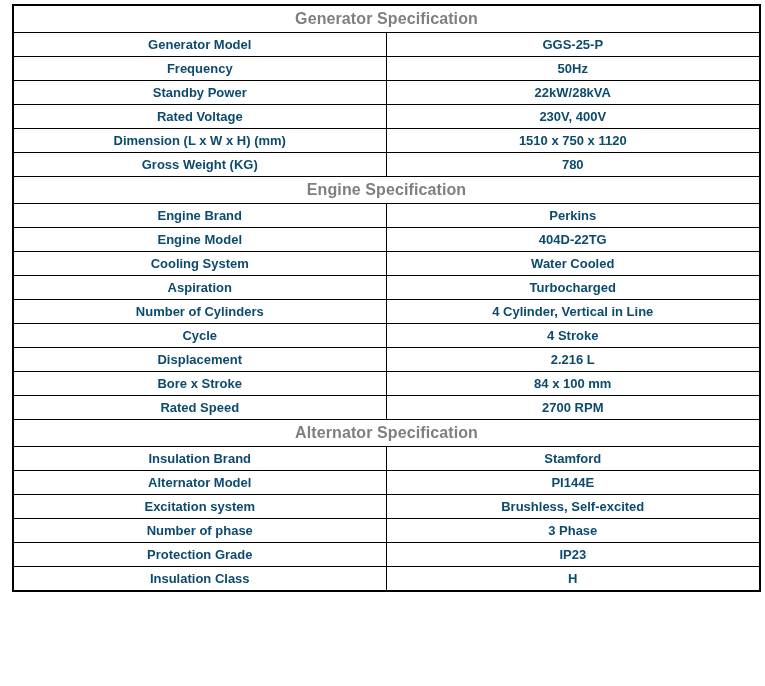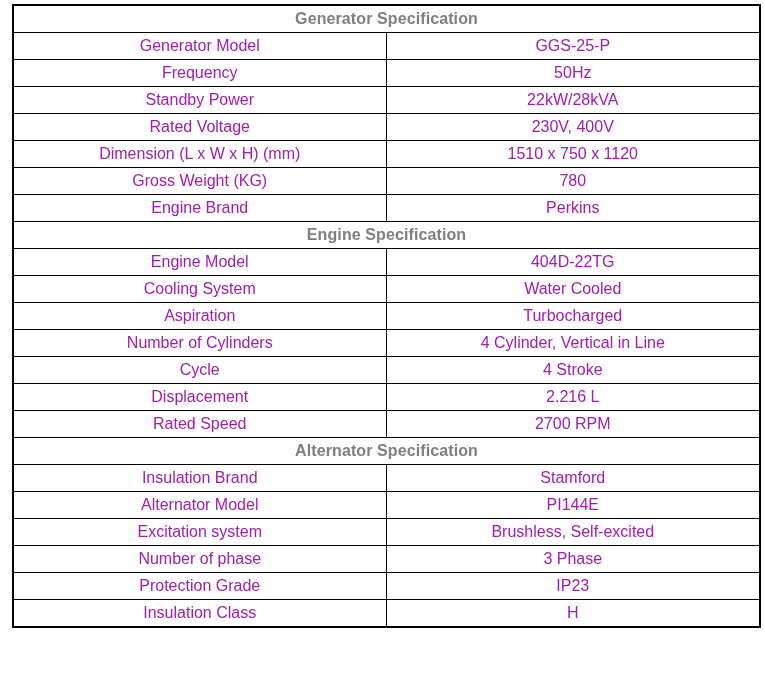--- a/index.html
+++ b/index.html
@@ -40,23 +40,23 @@
   }
   th.section-header-cell {
     height: 25px;
     font-size: 16px;
     font-weight: bold;
     color: #7f7f7f;
     letter-spacing: 0.1px;
   }
   td.spec-cell {
     height: 24px;
-    font-size: 16px;
-    font-weight: normal;
-    color: #a21caf;
+    font-size: 13px;
+    font-weight: bold;
+    color: #0c4a6e;
   }
 </style>
 </head>
 <body>
 
 <div class="spec-table-wrap">
   <table class="spec-table">
     <colgroup>
       <col class="col-label">
       <col class="col-value">
@@ -83,25 +83,25 @@
         </tr>
         <tr>
           <td class="spec-cell">Dimension (L x W x H) (mm)</td>
           <td class="spec-cell">1510 x 750 x 1120</td>
         </tr>
         <tr>
           <td class="spec-cell">Gross Weight (KG)</td>
           <td class="spec-cell">780</td>
         </tr>
         <tr>
+          <th class="section-header-cell" colspan="2">Engine Specification</th>
+        </tr>
+        <tr>
           <td class="spec-cell">Engine Brand</td>
           <td class="spec-cell">Perkins</td>
-        </tr>
-        <tr>
-          <th class="section-header-cell" colspan="2">Engine Specification</th>
         </tr>
         <tr>
           <td class="spec-cell">Engine Model</td>
           <td class="spec-cell">404D-22TG</td>
         </tr>
         <tr>
           <td class="spec-cell">Cooling System</td>
           <td class="spec-cell">Water Cooled</td>
         </tr>
         <tr>
@@ -112,20 +112,24 @@
           <td class="spec-cell">Number of Cylinders</td>
           <td class="spec-cell">4 Cylinder, Vertical in Line</td>
         </tr>
         <tr>
           <td class="spec-cell">Cycle</td>
           <td class="spec-cell">4 Stroke</td>
         </tr>
         <tr>
           <td class="spec-cell">Displacement</td>
           <td class="spec-cell">2.216 L</td>
+        </tr>
+        <tr>
+          <td class="spec-cell">Bore x Stroke</td>
+          <td class="spec-cell">84 x 100 mm</td>
         </tr>
         <tr>
           <td class="spec-cell">Rated Speed</td>
           <td class="spec-cell">2700 RPM</td>
         </tr>
         <tr>
           <th class="section-header-cell" colspan="2">Alternator Specification</th>
         </tr>
         <tr>
           <td class="spec-cell">Insulation Brand</td>

